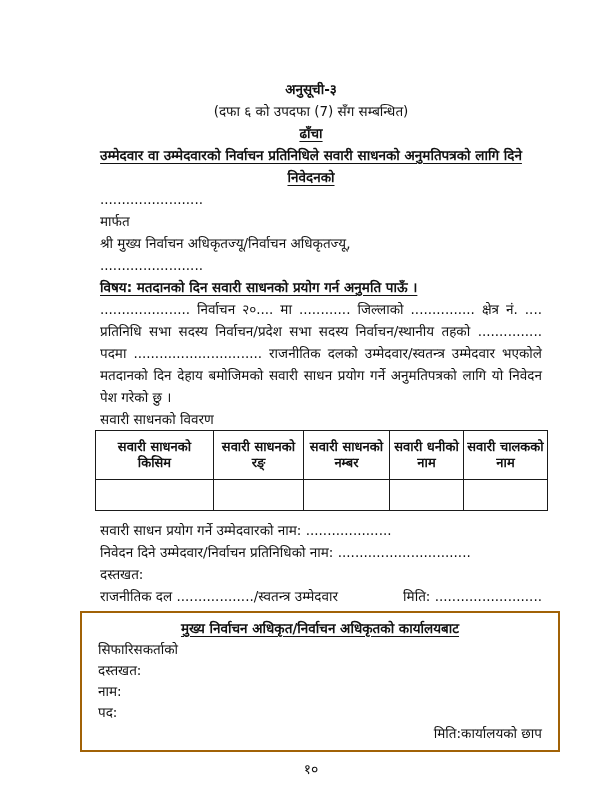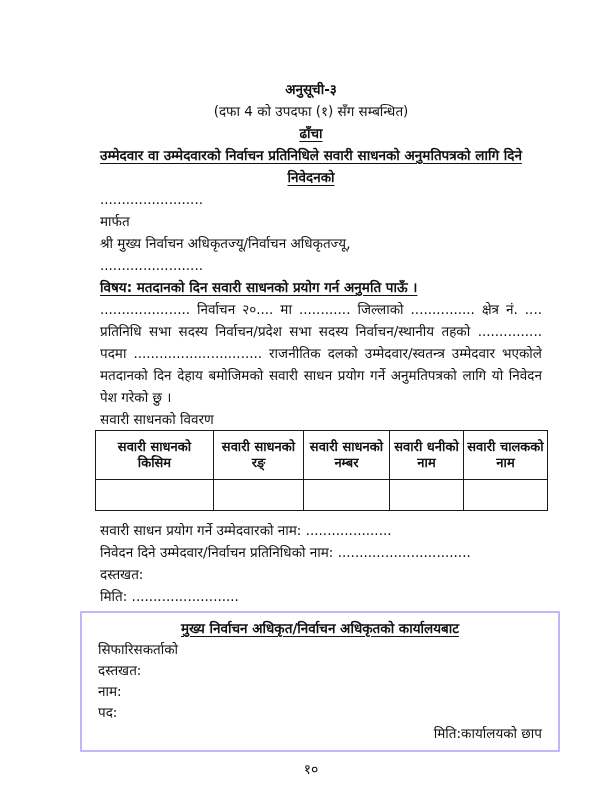--- a/index.html
+++ b/index.html
@@ -45,36 +45,36 @@
   table.vtable th { font-weight:bold; height:44px; }
   table.vtable td { height:26px; }
   .flex-line {
     margin-left:20px;
     display:flex;
     justify-content:space-between;
   }
   .office-box {
     width:480px;
     margin-top:4px;
-    border:2px solid #c4b5fd;
+    border:2px solid #a16207;
     box-sizing:border-box;
     padding:5px 16px 6px 16px;
     line-height:21px;
   }
   .office-box .box-title { text-align:center; font-weight:bold; }
   .box-flex { display:flex; justify-content:flex-end; }
   .page-number { text-align:center; margin-top:6px; font-size:14px; }
 </style>
 </head>
 <body>
 
 <div class="page">
 
   <div class="center bold">अनुसूची-३</div>
-  <div class="center">(दफा 4 को उपदफा (१) सँग सम्बन्धित)</div>
+  <div class="center">(दफा ६ को उपदफा (7) सँग सम्बन्धित)</div>
   <div class="center bold u">ढाँचा</div>
   <div class="center bold u">उम्मेदवार वा उम्मेदवारको निर्वाचन प्रतिनिधिले सवारी साधनको अनुमतिपत्रको लागि दिने निवेदनको</div>
 
   <div class="indent">........................</div>
   <div class="indent">मार्फत</div>
   <div class="indent">श्री मुख्य निर्वाचन अधिकृतज्यू/निर्वाचन अधिकृतज्यू,</div>
   <div class="indent">........................</div>
 
   <div class="subject-row bold u">विषय: मतदानको दिन सवारी साधनको प्रयोग गर्न अनुमति पाऊँ ।</div>
 
@@ -106,20 +106,21 @@
       <td></td>
     </tr>
   </tbody>
     </table>
 
   <div class="indent" style="margin-top:8px;">सवारी साधन प्रयोग गर्ने उम्मेदवारको नाम: ....................</div>
   <div class="indent">निवेदन दिने उम्मेदवार/निर्वाचन प्रतिनिधिको नाम: ...............................</div>
   <div class="indent">दस्तखत:</div>
 
   <div class="flex-line">
+    <span>राजनीतिक दल ................../स्वतन्त्र उम्मेदवार</span>
     <span>मिति: .........................</span>
   </div>
 
   <div class="office-box">
     <div class="box-title u">मुख्य निर्वाचन अधिकृत/निर्वाचन अधिकृतको कार्यालयबाट</div>
     <div>सिफारिसकर्ताको</div>
     <div>दस्तखत:</div>
     <div>नाम:</div>
     <div>पद:</div>
     <div class="box-flex">

